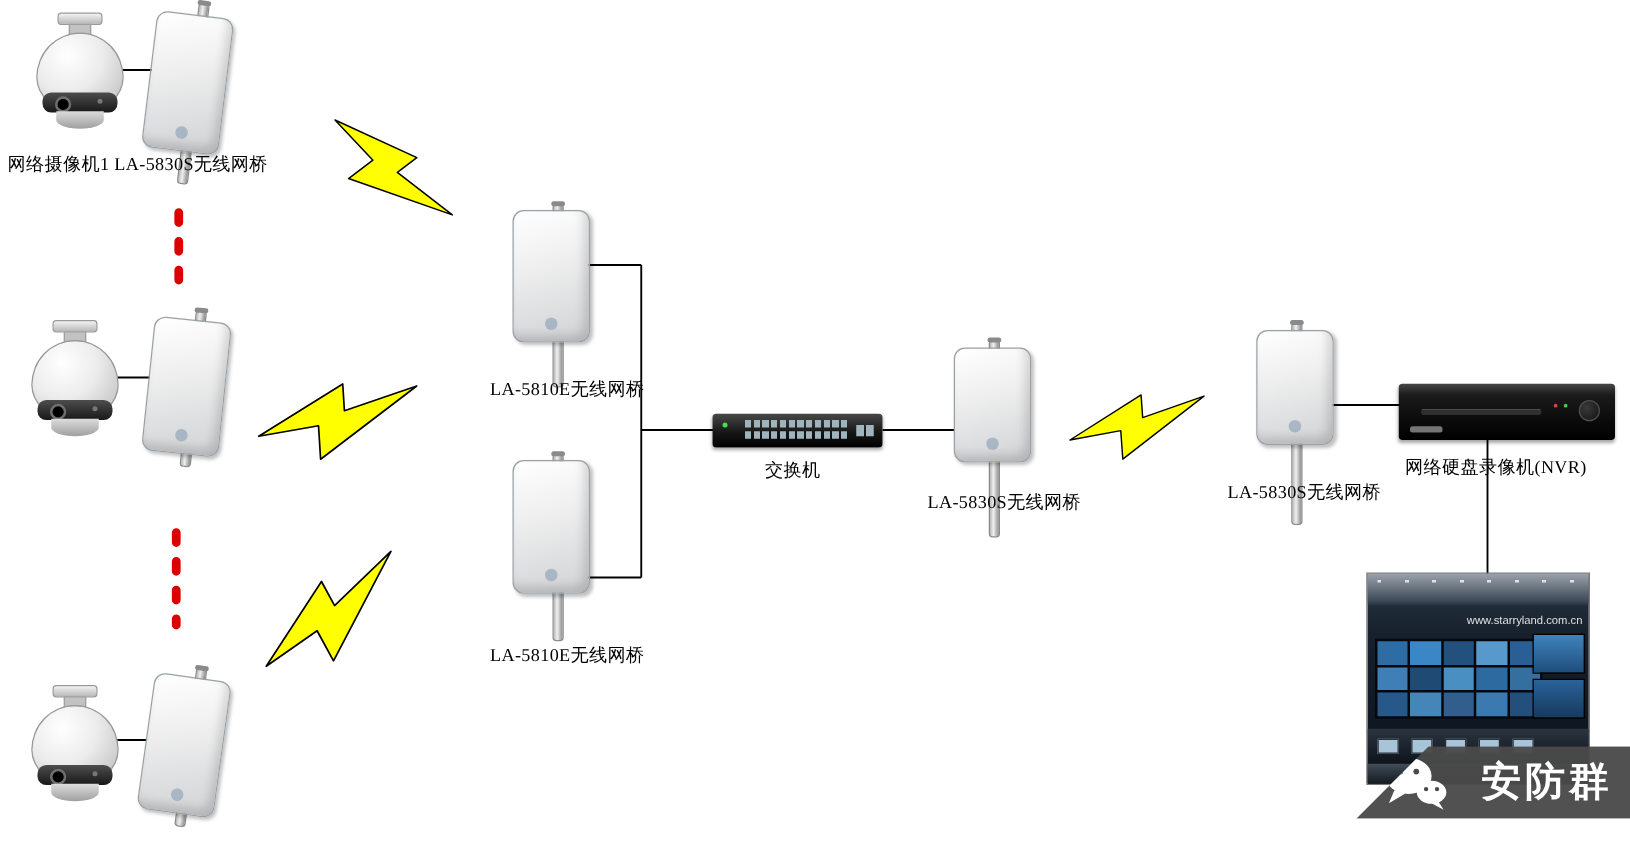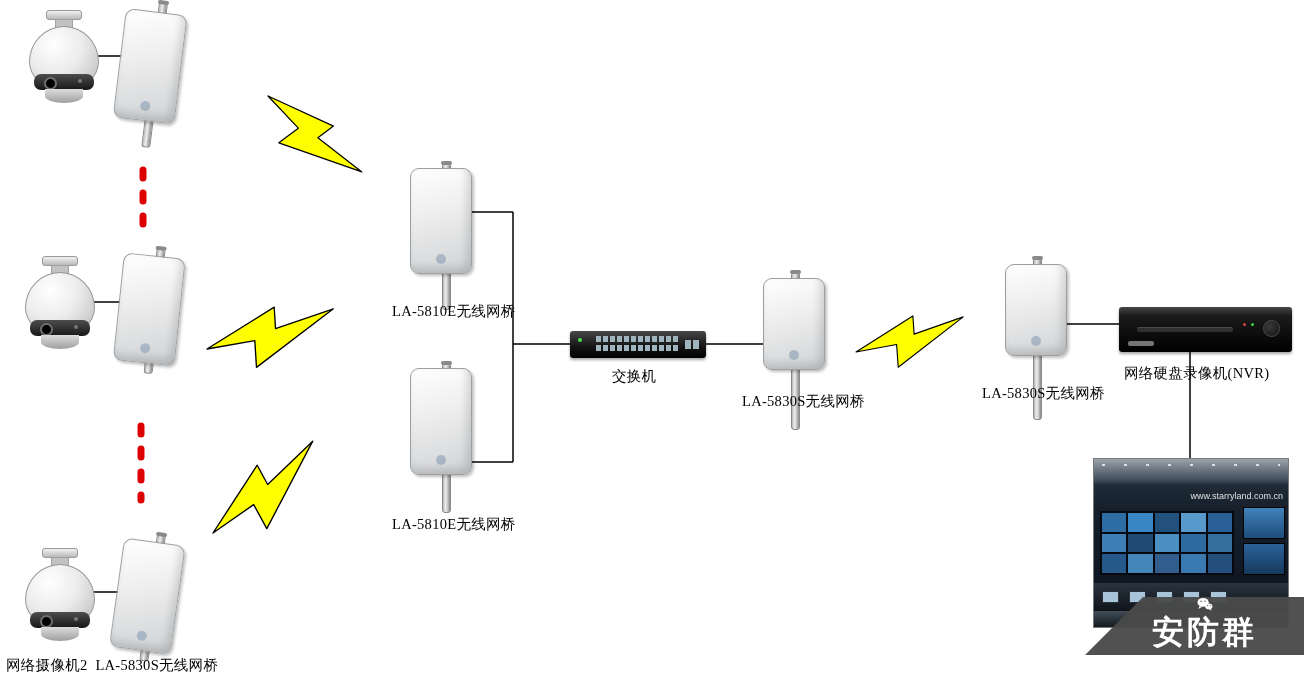--- a/index.html
+++ b/index.html
@@ -82,21 +82,21 @@
   .nvr-slot { position:absolute; left:18px; top:20px; width:96px; height:4px;
     background:#303030; border-top:1px solid #4b4b4b; border-radius:2px; }
   .nvr-btn  { position:absolute; right:12px; top:13px; width:15px; height:15px; border-radius:50%;
     background:radial-gradient(circle at 35% 35%, #3a3a3a, #111); border:1px solid #4e4e4e; }
   .nvr-led1 { position:absolute; right:38px; top:16px; width:3px; height:3px; border-radius:50%; background:#39d24a; }
   .nvr-led2 { position:absolute; right:46px; top:16px; width:3px; height:3px; border-radius:50%; background:#d8433a; }
   .nvr-logo { position:absolute; left:9px; bottom:6px; width:26px; height:5px; background:#cfcfcf; opacity:.55; border-radius:2px; }
 
   
   .room {
-    position:absolute; z-index:2; left:1093px; top:458px; width:196px; height:170px;
+    position:absolute; z-index:2; left:1093px; top:458px; width:179px; height:170px;
     background:linear-gradient(#2c3744 0%, #15202c 30%, #0b121b 100%);
     border:1px solid #7a7a7a; box-sizing:border-box; overflow:hidden;
   }
   .room-ceiling { position:absolute; top:0; left:0; right:0; height:26px;
     background:linear-gradient(#9aa2ab,#3c4856 85%, rgba(0,0,0,0)); }
   .room-ceiling::after { content:""; position:absolute; top:5px; left:8px; right:8px; height:2px;
     background:repeating-linear-gradient(90deg, rgba(255,255,255,.75) 0 3px, rgba(0,0,0,0) 3px 22px); }
   .room-watermark { position:absolute; top:32px; right:5px;
     font-family:"Liberation Sans",sans-serif; font-size:9px; color:rgba(255,255,255,.85); }
   .videowall { position:absolute; left:6px; top:52px; width:134px; height:64px;
@@ -111,21 +111,21 @@
   .desk-monitors { position:absolute; bottom:24px; left:8px; display:flex; gap:10px; }
   .desk-monitors > div { width:15px; height:10px; background:#a8c4d8; border:1px solid #2a3138; }
   .desk-front { position:absolute; bottom:0; left:0; right:0; height:16px;
     background:linear-gradient(#414d58,#141a20); }
 
   
   .badge-band {
     position:absolute; z-index:10; left:1085px; top:597px; width:219px; height:58px;
     background:rgba(74,74,74,.96);
     clip-path:polygon(58px 0, 100% 0, 100% 100%, 0 100%);
-    display:flex; align-items:center; gap:0; padding-left:20px; box-sizing:border-box;flex-direction:column;
+    display:flex; align-items:center; gap:24px; padding-left:20px; box-sizing:border-box;
   }
   .badge-text {
     color:#fff; font-size:32px; font-weight:bold; letter-spacing:3px;
     font-family:"Liberation Sans","DejaVu Sans",sans-serif;
   }
 </style>
 </head>
 <body>
 
 <div class="canvas">
@@ -251,21 +251,21 @@
         <div></div>
         <div></div>
         <div></div>
         <div></div>
         <div></div>
       </div>
       <div class="desk-front"></div>
     </div>
   </div>
 
-  <div class="label" style="left:6px; top:656px;">网络摄像机2  LA-5830S无线网桥</div>
+  <div class="label" style="left:6px; top:122px;">网络摄像机1 LA-5830S无线网桥</div>
   <div class="label" style="left:392px; top:302px;">LA-5810E无线网桥</div>
   <div class="label" style="left:392px; top:515px;">LA-5810E无线网桥</div>
   <div class="label" style="left:612px; top:367px;">交换机</div>
   <div class="label" style="left:742px; top:392px;">LA-5830S无线网桥</div>
   <div class="label" style="left:982px; top:384px;">LA-5830S无线网桥</div>
   <div class="label" style="left:1124px; top:364px;">网络硬盘录像机(NVR)</div>
 
   <div class="badge-band">
     <svg viewBox="0 0 64 52" width="56" height="46">
       <ellipse cx="25" cy="20" rx="21" ry="16.5" fill="#ffffff"></ellipse>

